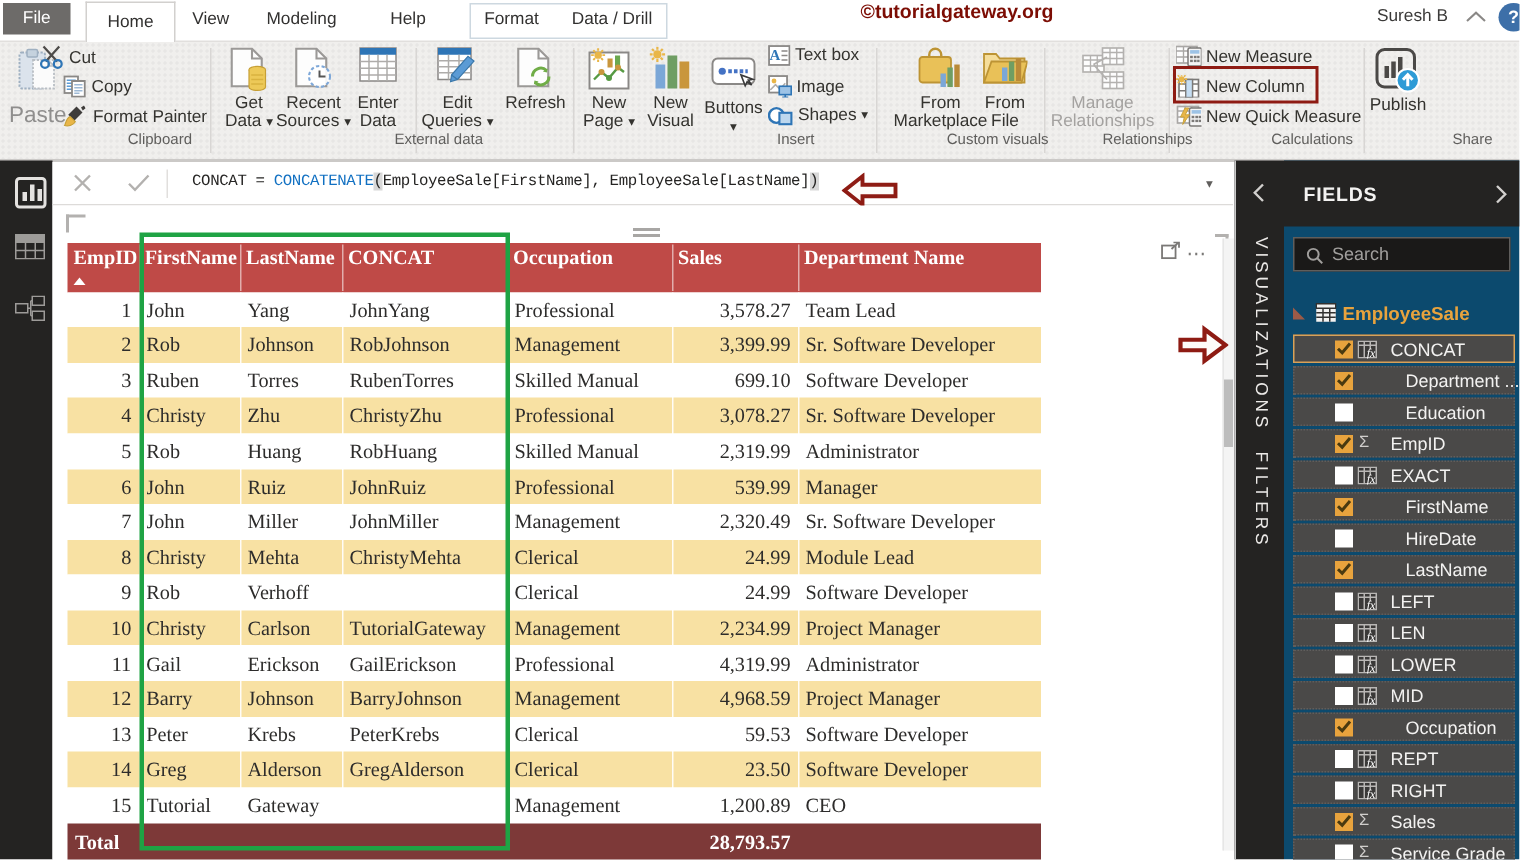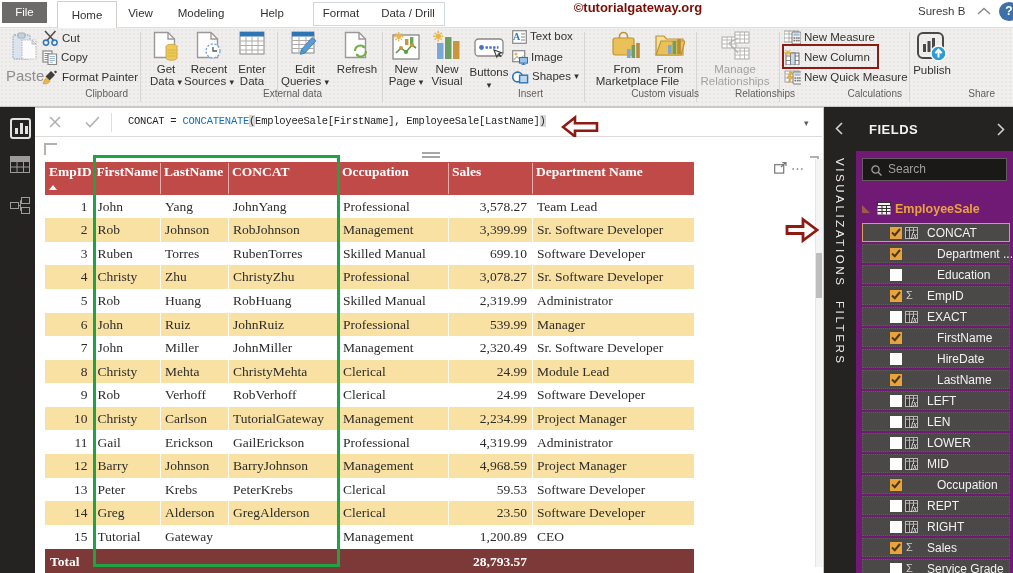--- a/index.html
+++ b/index.html
@@ -60,21 +60,21 @@
 .vscroll{position:absolute;left:780px;top:22px;width:8px;height:408px;background:#f4f4f4;border-left:1px solid #e6e6e6}
 .vthumb{position:absolute;left:781px;top:116px;width:6px;height:45px;background:#bdbdbd}
 
 #greenbox{position:absolute;left:93px;top:155px;width:247px;height:412px;border:3px solid #1fa344}
 #rarrow{position:absolute;left:785px;top:216px}
 
 #strip{position:absolute;left:823px;top:107px;width:33px;height:466px;background:#242322;border-left:1px solid #c8c8c8}
 
 .vtext{position:absolute;left:10px;writing-mode:vertical-rl;font-size:11.5px;letter-spacing:2.6px;color:#eceae8}
 
-#fields{position:absolute;left:856px;top:107px;width:157px;height:466px;background:#701a75}
+#fields{position:absolute;left:856px;top:107px;width:157px;height:466px;background:#0c4a6e}
 #fhead{position:absolute;left:0;top:0;width:157px;height:44px;background:#242322}
 #fhead .t{position:absolute;left:13px;top:15px;font-size:13px;font-weight:bold;letter-spacing:0.5px;color:#f3f2f1}
 #search{position:absolute;left:6px;top:51px;width:145px;height:23px;background:#1a1918;border:1px solid #605e5c;color:#a19f9d;font-size:12px;line-height:21px}
 #search svg{vertical-align:-3px;margin:0 6px 0 8px}
 #etrow{position:absolute;left:0px;top:94px;width:157px;height:16px}
 #etrow .tri{position:absolute;left:6px;top:4px;width:0;height:0;border-bottom:8px solid #9c5a47;border-right:8px solid transparent}
 #etrow .ticon{position:absolute;left:21px;top:1px}
 #etrow .tname{position:absolute;left:39px;top:1px;font-size:12.5px;font-weight:bold;color:#e8a33d}
 .frow{position:absolute;left:6px;width:148px;height:19px;background:#4a4948;border:1px dotted #605e5c}
 .frow.sel{border:1px solid #d8a158}
@@ -126,21 +126,21 @@
 <div class="glabel" style="left:875.0px">Share</div>
 <div class="paste">
         <div style="margin-left:3px"><svg width="30" height="30" viewBox="0 0 30 30" style="">
             <rect x="3" y="3" width="17" height="24" rx="1.5" fill="#dbe3ec" stroke="#9fb0c1" stroke-width="1.3" stroke-dasharray="1.5 1"></rect>
             <rect x="8" y="1" width="7" height="5" rx="1" fill="#c5d2de" stroke="#9fb0c1"></rect>
             <path d="M12 8 H26 V27 H12 Z" fill="#fbfbfb" stroke="#b9bec4" stroke-width="1.2" stroke-dasharray="1.5 1"></path>
             <path d="M22 8 l4 4 h-4 Z" fill="#e3e6ea" stroke="#b9bec4" stroke-width="1"></path>
           </svg></div>
         <div class="pastel">Paste</div>
       </div>
-<div class="srow" style="left:42px;top:2px"><svg width="17" height="16" viewBox="0 0 17 16" style="">
+<div class="srow" style="left:26px;top:2px"><svg width="17" height="16" viewBox="0 0 17 16" style="">
           <path d="M3 1 L12.2 11 M13.5 1 L4.5 11" stroke="#4d4b49" stroke-width="1.5"></path>
           <circle cx="4" cy="12.6" r="2.6" fill="none" stroke="#2e75b6" stroke-width="1.5"></circle>
           <circle cx="12.5" cy="12.6" r="2.6" fill="none" stroke="#2e75b6" stroke-width="1.5"></circle>
         </svg><span>Cut</span></div>
 <div class="srow" style="left:42px;top:22px"><svg width="16" height="15" viewBox="0 0 16 15" style="">
           <rect x="1" y="1" width="9" height="11" fill="#ffffff" stroke="#8a8886" stroke-width="1.2"></rect>
           <path d="M2.5 3.5 h6 M2.5 5.5 h6 M2.5 7.5 h6 M2.5 9.5 h4" stroke="#5b9bd5" stroke-width="1"></path>
           <path d="M6 4 H14.5 V14.5 H6 Z" fill="#ffffff" stroke="#8a8886" stroke-width="1.2"></path>
           <path d="M7.5 6.5 h5.5 M7.5 8.5 h5.5 M7.5 10.5 h5.5 M7.5 12.2 h3.5" stroke="#9db9d6" stroke-width="1"></path>
         </svg><span>Copy</span></div>
@@ -497,21 +497,20 @@
 <div class="td" style="top:222.7px;left:62.5px;width:62.5px">Christy</div>
 <div class="td" style="top:222.7px;left:130.0px;width:63.0px">Mehta</div>
 <div class="td" style="top:222.7px;left:198.0px;width:105.0px">ChristyMehta</div>
 <div class="td" style="top:222.7px;left:308.0px;width:105.0px">Clerical</div>
 <div class="td num" style="top:222.7px;left:413.0px;width:79.0px">24.99</div>
 <div class="td" style="top:222.7px;left:502.0px;width:157.0px">Module Lead</div>
 <div class="tr" style="top:246.3px;background:#ffffff"></div>
 <div class="td num" style="top:246.3px;left:10.0px;width:42.5px">9</div>
 <div class="td" style="top:246.3px;left:62.5px;width:62.5px">Rob</div>
 <div class="td" style="top:246.3px;left:130.0px;width:63.0px">Verhoff</div>
-<div class="td" style="top:246.3px;left:198.0px;width:105.0px">RobVerhoff</div>
 <div class="td" style="top:246.3px;left:308.0px;width:105.0px">Clerical</div>
 <div class="td num" style="top:246.3px;left:413.0px;width:79.0px">24.99</div>
 <div class="td" style="top:246.3px;left:502.0px;width:157.0px">Software Developer</div>
 <div class="tr" style="top:269.9px;background:#f8e1a3"></div>
 <div class="td num" style="top:269.9px;left:10.0px;width:42.5px">10</div>
 <div class="td" style="top:269.9px;left:62.5px;width:62.5px">Christy</div>
 <div class="td" style="top:269.9px;left:130.0px;width:63.0px">Carlson</div>
 <div class="td" style="top:269.9px;left:198.0px;width:105.0px">TutorialGateway</div>
 <div class="td" style="top:269.9px;left:308.0px;width:105.0px">Management</div>
 <div class="td num" style="top:269.9px;left:413.0px;width:79.0px">2,234.99</div>

